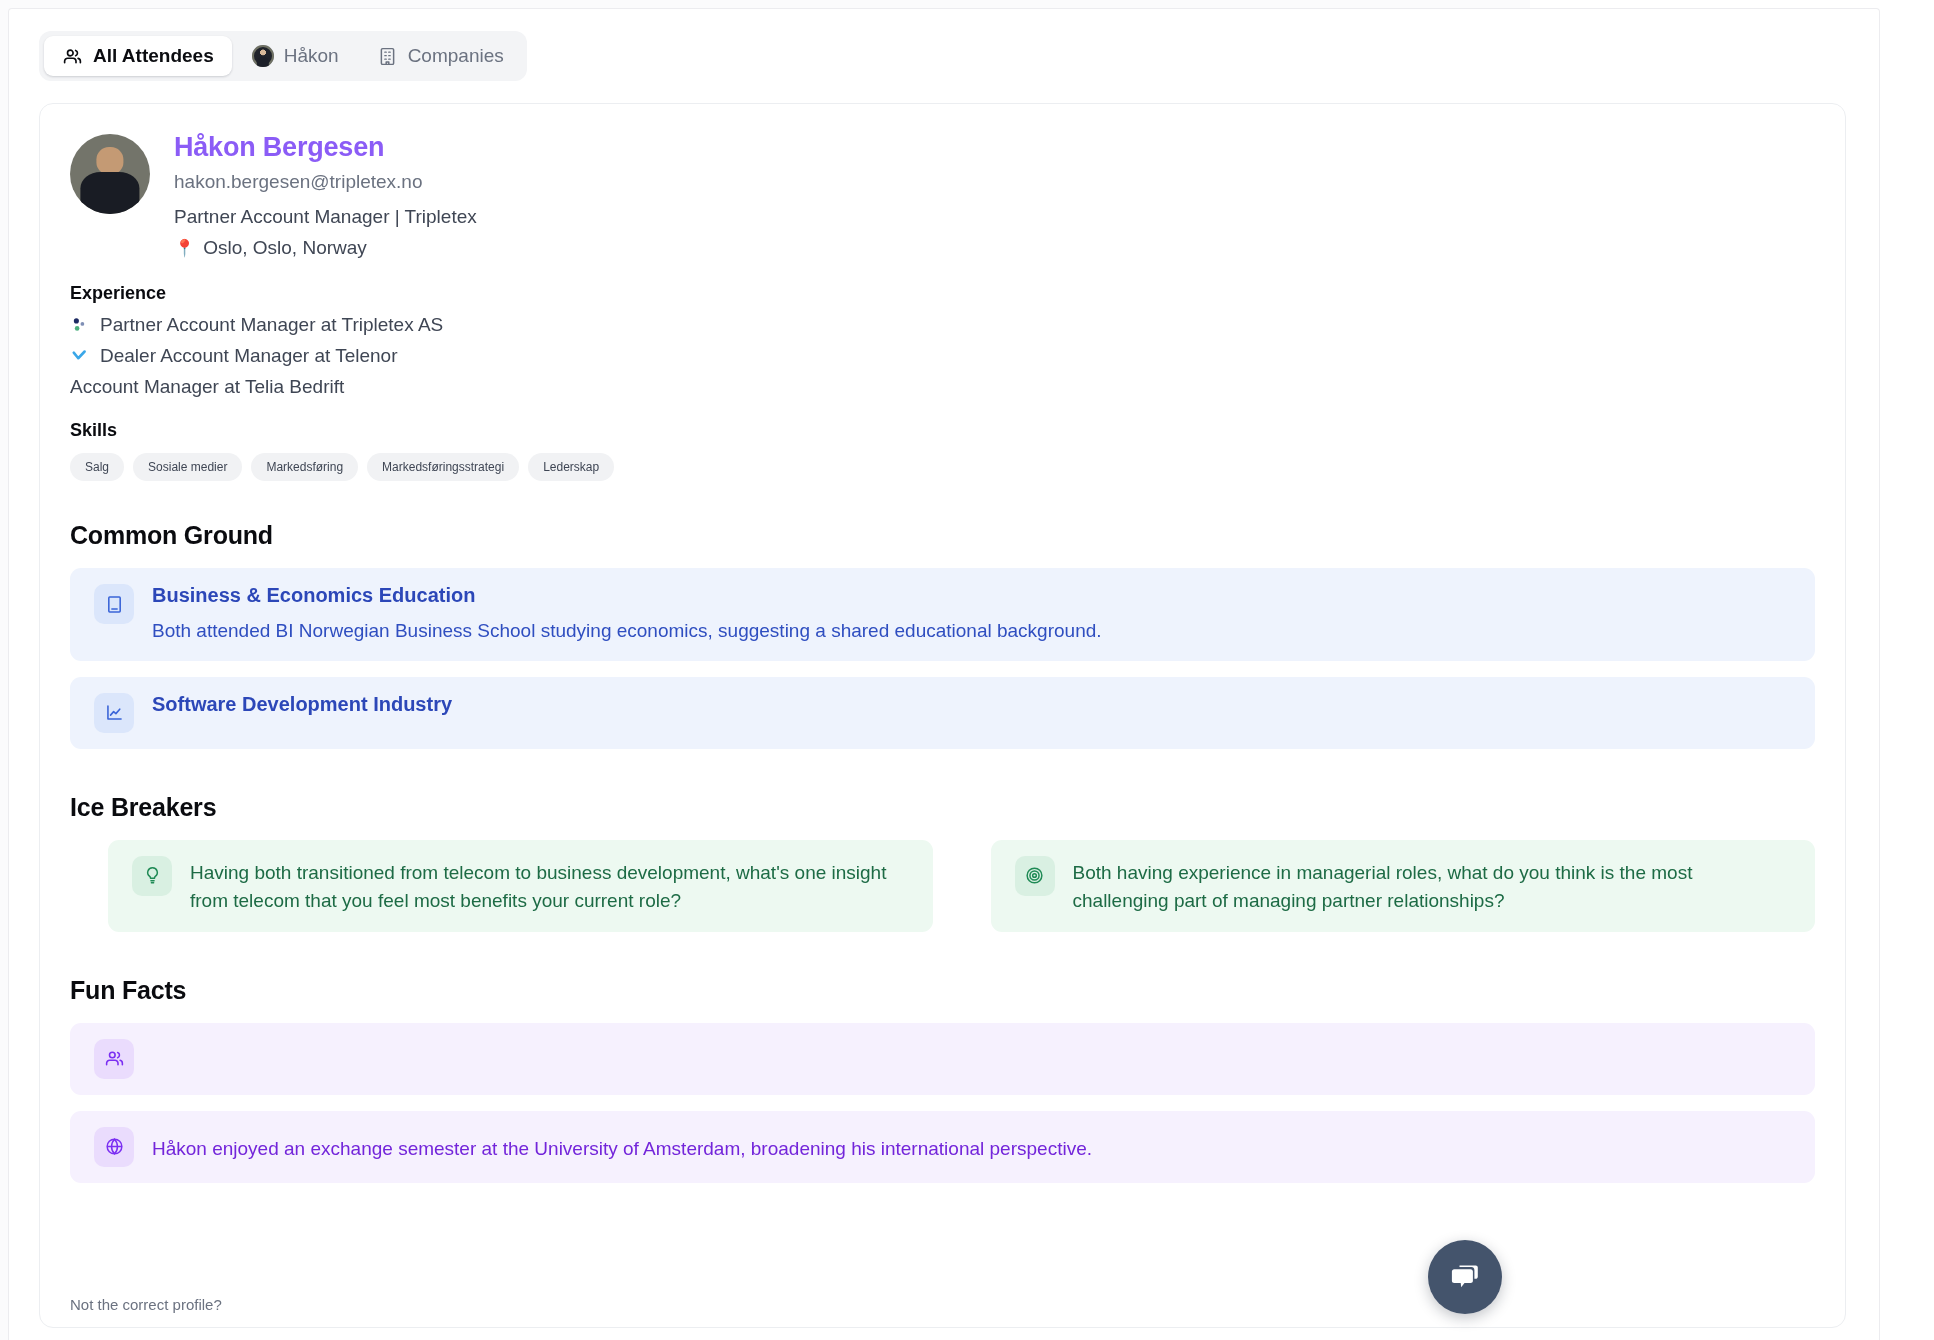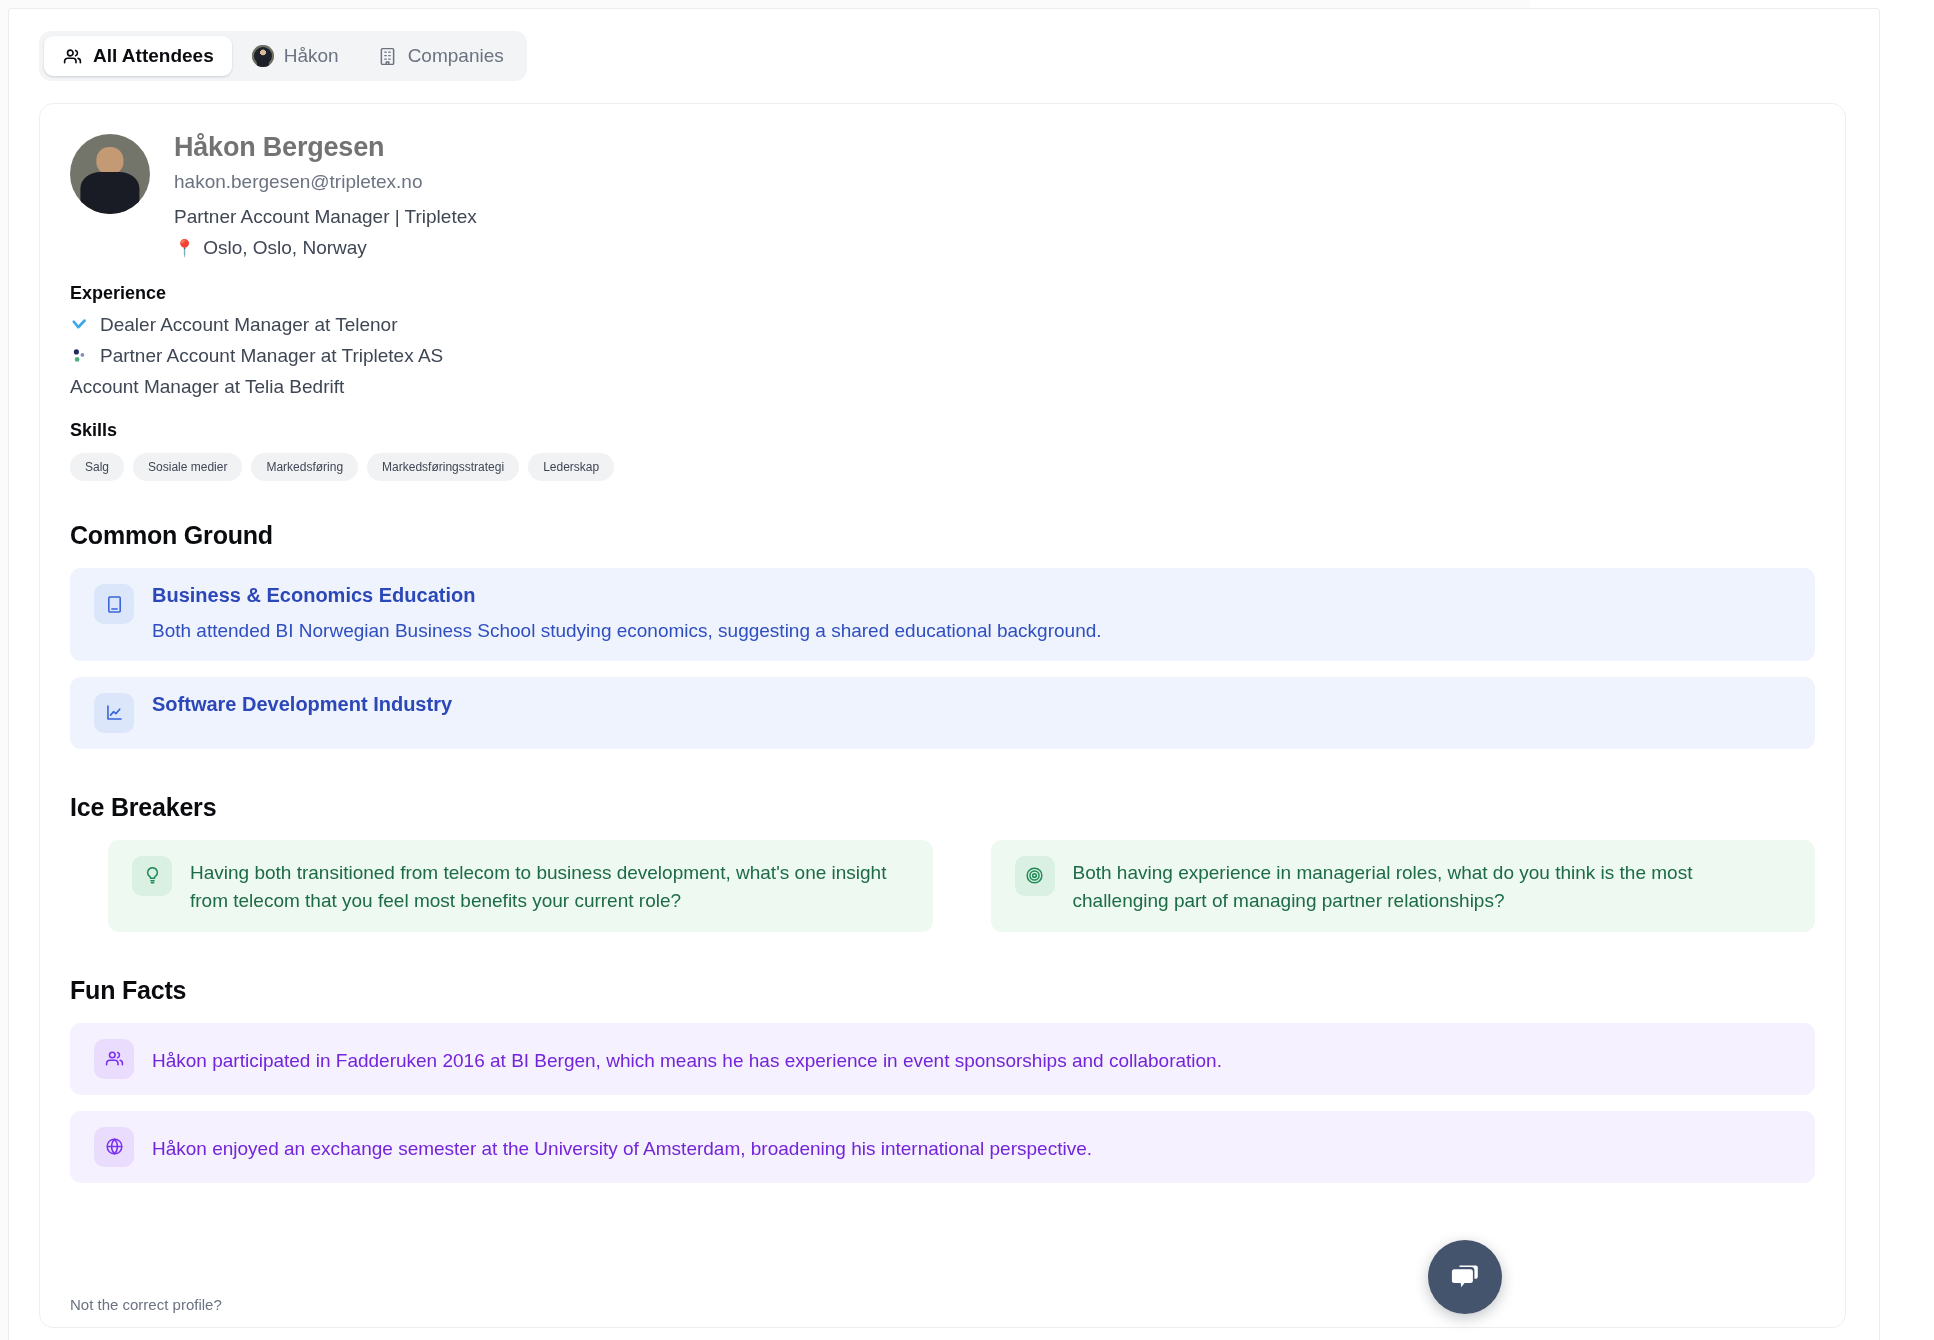--- a/index.html
+++ b/index.html
@@ -119,21 +119,21 @@
   }
   .avatar-lg::after {
     content: "";
     position: absolute; left: 50%; top: 48%;
     width: 74%; height: 60%;
     transform: translateX(-50%);
     background: #191c24;
     border-radius: 34% 34% 0 0;
   }
   .who { padding-top: 2px; }
-  .name { font-size: 27px; font-weight: 700; color: #737373; letter-spacing: -.2px; }
+  .name { font-size: 27px; font-weight: 700; color: #8b5cf6; letter-spacing: -.2px; }
   .email { font-size: 19px; color: #6b7280; margin-top: 8px; }
   .headline { font-size: 19px; color: #3f4654; margin-top: 13px; }
   .loc { font-size: 19px; color: #3f4654; margin-top: 9px; display: flex; align-items: center; gap: 8px; }
   .pin { font-size: 17px; line-height: 1; }
 
   .sec-label { font-size: 18px; font-weight: 700; color: #0a0b0f; }
   .exp-wrap { margin-top: 24px; }
   .exp-list { margin-top: 10px; display: flex; flex-direction: column; gap: 9px; }
   .exp-row { display: flex; align-items: center; gap: 12px; font-size: 19px; color: #3f4654; }
   .exp-ico { width: 18px; height: 18px; flex: none; display: inline-flex; align-items: center; justify-content: center; }
@@ -269,36 +269,36 @@
           </div>
         </div>
       </div>
 
       <div class="exp-wrap">
         <div class="sec-label">Experience</div>
         <div class="exp-list">
 
           <div class="exp-row">
             <span class="exp-ico">
-              <svg viewBox="0 0 24 24" fill="none" stroke="#3aa7e8" stroke-width="3.4" stroke-linecap="round" stroke-linejoin="round">
-                <path d="M5 7.5 L11 15 L19.5 6"></path>
-              </svg>
-            </span>
-            <span>Dealer Account Manager at Telenor</span>
-          </div>
-
-          <div class="exp-row">
-            <span class="exp-ico">
               <svg viewBox="0 0 24 24">
                 <circle cx="8.5" cy="6.5" r="3.4" fill="#1d2a62"></circle>
                 <circle cx="16.5" cy="10.5" r="2.5" fill="#7f8fb5"></circle>
                 <circle cx="9.5" cy="16.5" r="3.1" fill="#4caf7d"></circle>
               </svg>
             </span>
             <span>Partner Account Manager at Tripletex AS</span>
+          </div>
+
+          <div class="exp-row">
+            <span class="exp-ico">
+              <svg viewBox="0 0 24 24" fill="none" stroke="#3aa7e8" stroke-width="3.4" stroke-linecap="round" stroke-linejoin="round">
+                <path d="M5 7.5 L11 15 L19.5 6"></path>
+              </svg>
+            </span>
+            <span>Dealer Account Manager at Telenor</span>
           </div>
 
           <div class="exp-row noicon">
             <span>Account Manager at Telia Bedrift</span>
           </div>
 
         </div>
       </div>
 
       <div class="skills-wrap">
@@ -373,21 +373,20 @@
 
         <div class="icard purple">
           <span class="badge purple">
             <svg viewBox="0 0 24 24" fill="none" stroke="currentColor" stroke-width="1.8" stroke-linecap="round" stroke-linejoin="round">
               <path d="M16 19v-1.6a3.4 3.4 0 0 0-3.4-3.4H6.4A3.4 3.4 0 0 0 3 17.4V19"></path>
               <circle cx="9.5" cy="8" r="3.2"></circle>
               <path d="M21 19v-1.6a3.4 3.4 0 0 0-2.6-3.3"></path>
               <path d="M15.6 5.1a3.2 3.2 0 0 1 0 6"></path>
             </svg>
           </span>
-          <div class="ptext">Håkon participated in Fadderuken 2016 at BI Bergen, which means he has experience in event sponsorships and collaboration.</div>
         </div>
 
         <div class="icard purple">
           <span class="badge purple">
             <svg viewBox="0 0 24 24" fill="none" stroke="currentColor" stroke-width="1.7">
               <circle cx="12" cy="12" r="8.4"></circle>
               <path d="M3.6 12h16.8M12 3.6c2.3 2.4 3.4 5.3 3.4 8.4s-1.1 6-3.4 8.4c-2.3-2.4-3.4-5.3-3.4-8.4S9.7 6 12 3.6z"></path>
             </svg>
           </span>
           <div class="ptext">Håkon enjoyed an exchange semester at the University of Amsterdam, broadening his international perspective.</div>

